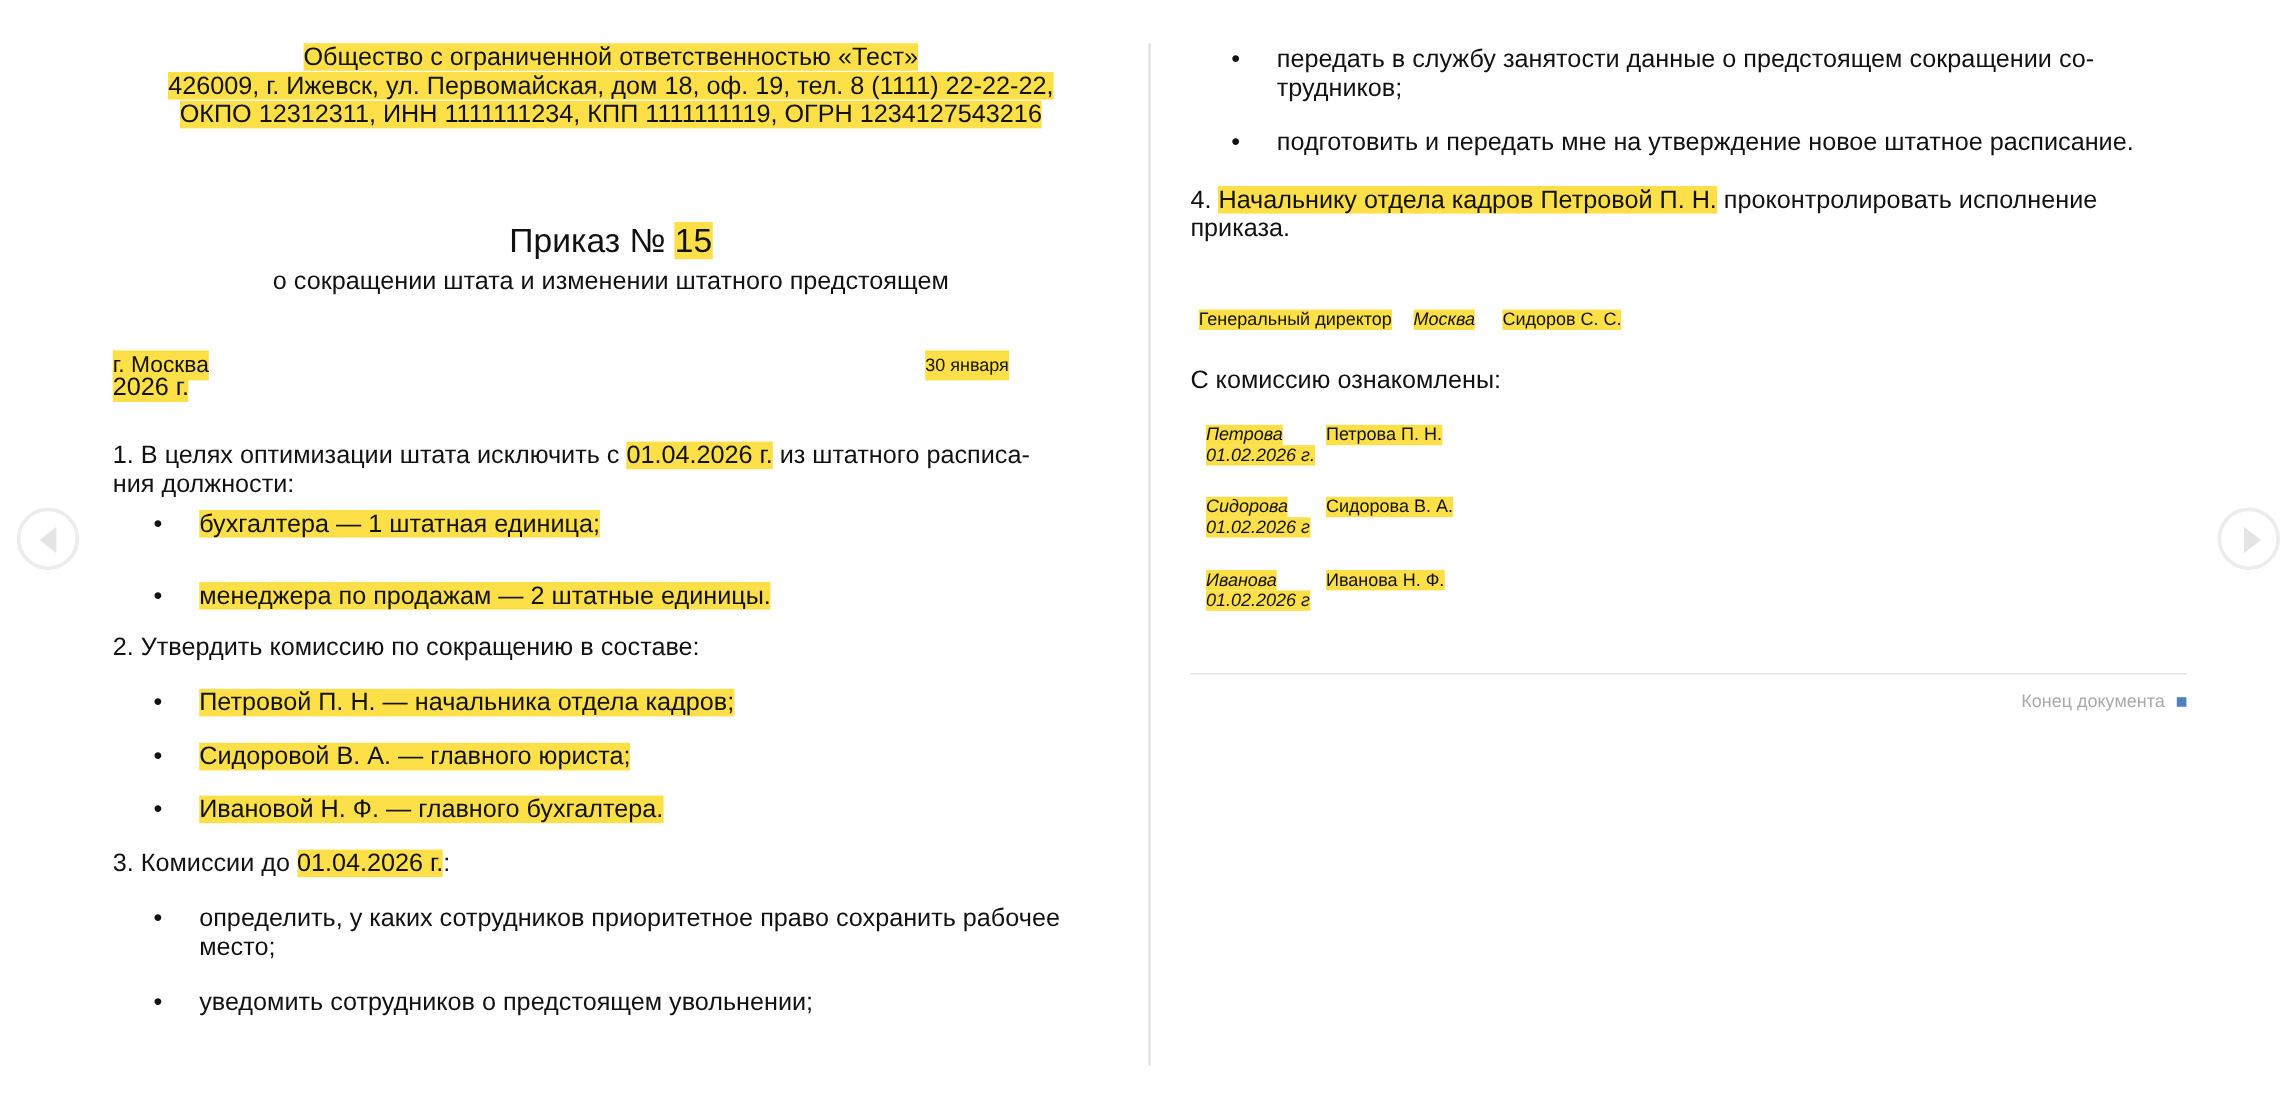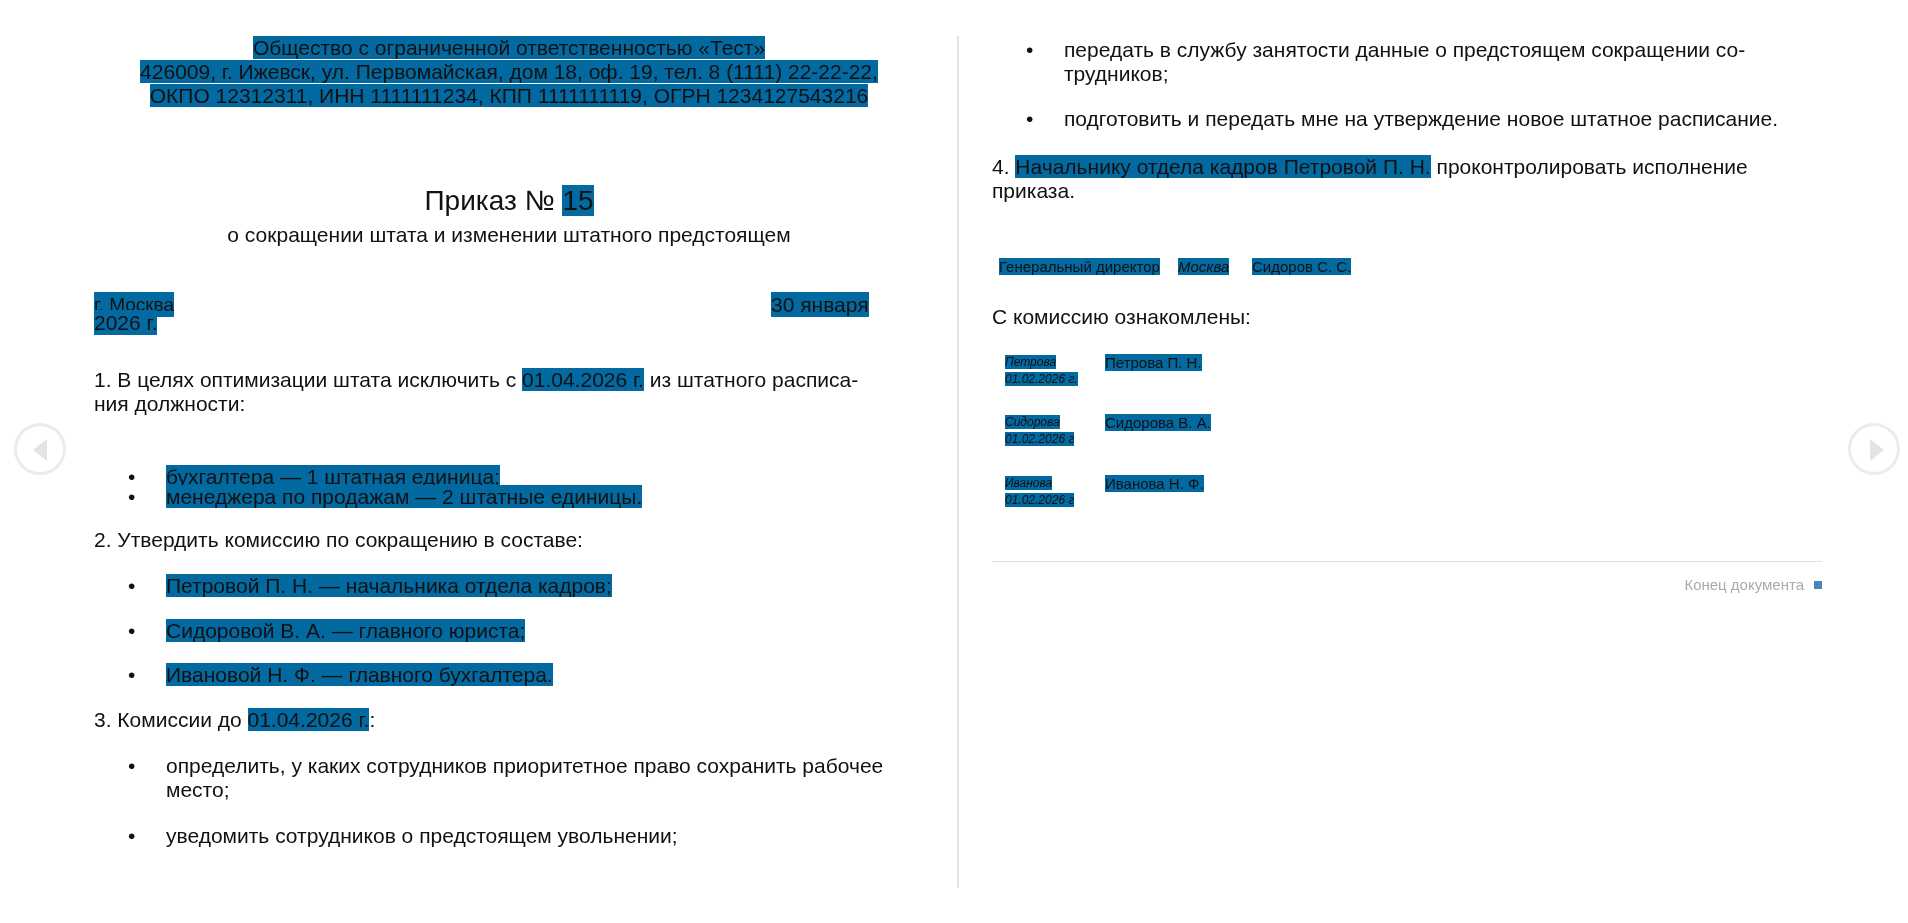--- a/index.html
+++ b/index.html
@@ -1,35 +1,35 @@
 <!DOCTYPE html>
 <html><head>
 <meta charset="utf-8">
 <style>
   html, body { margin: 0; padding: 0; background: #ffffff; }
   body { width: 1908px; height: 923px; position: relative; overflow: hidden;
          font-family: "Liberation Sans", sans-serif; color: #111; }
-  .hl { background: #0369a1; }
+  .hl { background: #fde047; }
   .page { position: absolute; top: 0; }
   .left { left: 94px; width: 830px; }
   .right { left: 992px; width: 830px; }
   .divider { position: absolute; left: 957px; top: 36px; width: 2px; height: 852px; background: #e2e2e2; }
   .header { text-align: center; font-size: 21px; line-height: 24px; position: absolute; top: 36px; left: 0; width: 830px; }
   .title { position: absolute; top: 184px; left: 0; width: 830px; text-align: center; font-size: 28px; line-height: 34px; }
   .subtitle { position: absolute; top: 222px; left: 0; width: 830px; text-align: center; font-size: 21px; line-height: 26px; }
   .place { position: absolute; top: 292px; left: 0; font-size: 19px; line-height: 25px; }
-  .date1 { position: absolute; top: 292px; left: 677px; font-size: 21px; line-height: 25px; }
+  .date1 { position: absolute; top: 292px; left: 677px; font-size: 15px; line-height: 25px; }
   .date2 { position: absolute; top: 310px; left: 0; font-size: 21px; line-height: 25px; }
   .para { position: absolute; left: 0; font-size: 21px; line-height: 24px; width: 830px; }
   .bullet { position: absolute; left: 72px; font-size: 21px; line-height: 24px; width: 760px; }
   .bullet::before { content: "\2022"; position: absolute; left: -38px; top: 0; }
   .sig { position: absolute; font-size: 15px; line-height: 17px; }
   .sig i { font-style: italic; }
   .ack-title { position: absolute; top: 304px; left: 0; font-size: 21px; line-height: 26px; }
-  .ack-name { position: absolute; font-size: 12px; line-height: 17px; font-style: italic; }
+  .ack-name { position: absolute; font-size: 15px; line-height: 17px; font-style: italic; }
   .ack-fio { position: absolute; font-size: 15px; line-height: 17px; }
   .end-line { position: absolute; top: 561px; left: 0; width: 830px; height: 1px; background: #dedede; }
   .end-text { position: absolute; top: 576px; right: 18px; font-size: 15px; color: #aaaaaa; line-height: 18px; }
   .end-sq { position: absolute; top: 581px; right: 0; width: 8px; height: 8px; background: #4f81bd; }
   .nav { position: absolute; top: 423px; width: 52px; height: 52px; border: 3px solid #ececec; border-radius: 50%; box-sizing: border-box; cursor: pointer; }
   .nav-prev { left: 14px; }
   .nav-next { left: 1848px; }
   .tri-left { position: absolute; top: 13px; left: 16px; width: 0; height: 0; border-top: 11px solid transparent; border-bottom: 11px solid transparent; border-right: 14px solid #e4e4e4; }
   .tri-right { position: absolute; top: 13px; left: 19px; width: 0; height: 0; border-top: 11px solid transparent; border-bottom: 11px solid transparent; border-left: 14px solid #e4e4e4; }
 </style>
@@ -58,21 +58,21 @@
   <div class="subtitle">о сокращении штата и изменении штатного предстоящем</div>
 
   <div class="place hl">г. Москва</div>
   <div class="date1 hl">30 января</div>
   <div class="date2 hl">2026 г.</div>
 
   <div class="para" style="top:368px;">
     <span>1. В целях оптимизации штата исключить с </span><span class="hl">01.04.2026 г.</span><span> из штатного расписа-</span><br>
     <span>ния должности:</span>
   </div>
-  <div class="bullet" style="top:425px;margin-top:40px;"><span class="hl">бухгалтера — 1 штатная единица;</span></div>
+  <div class="bullet" style="top:425px;"><span class="hl">бухгалтера — 1 штатная единица;</span></div>
   <div class="bullet" style="top:485px;"><span class="hl">менеджера по продажам — 2 штатные единицы.</span></div>
 
   <div class="para" style="top:528px;">2. Утвердить комиссию по сокращению в составе:</div>
   <div class="bullet" style="top:574px;"><span class="hl">Петровой П. Н. — начальника отдела кадров;</span></div>
   <div class="bullet" style="top:619px;"><span class="hl">Сидоровой В. А. — главного юриста;</span></div>
   <div class="bullet" style="top:663px;"><span class="hl">Ивановой Н. Ф. — главного бухгалтера.</span></div>
 
   <div class="para" style="top:708px;">
     <span>3. Комиссии до </span><span class="hl">01.04.2026 г.</span><span>:</span>
   </div>

